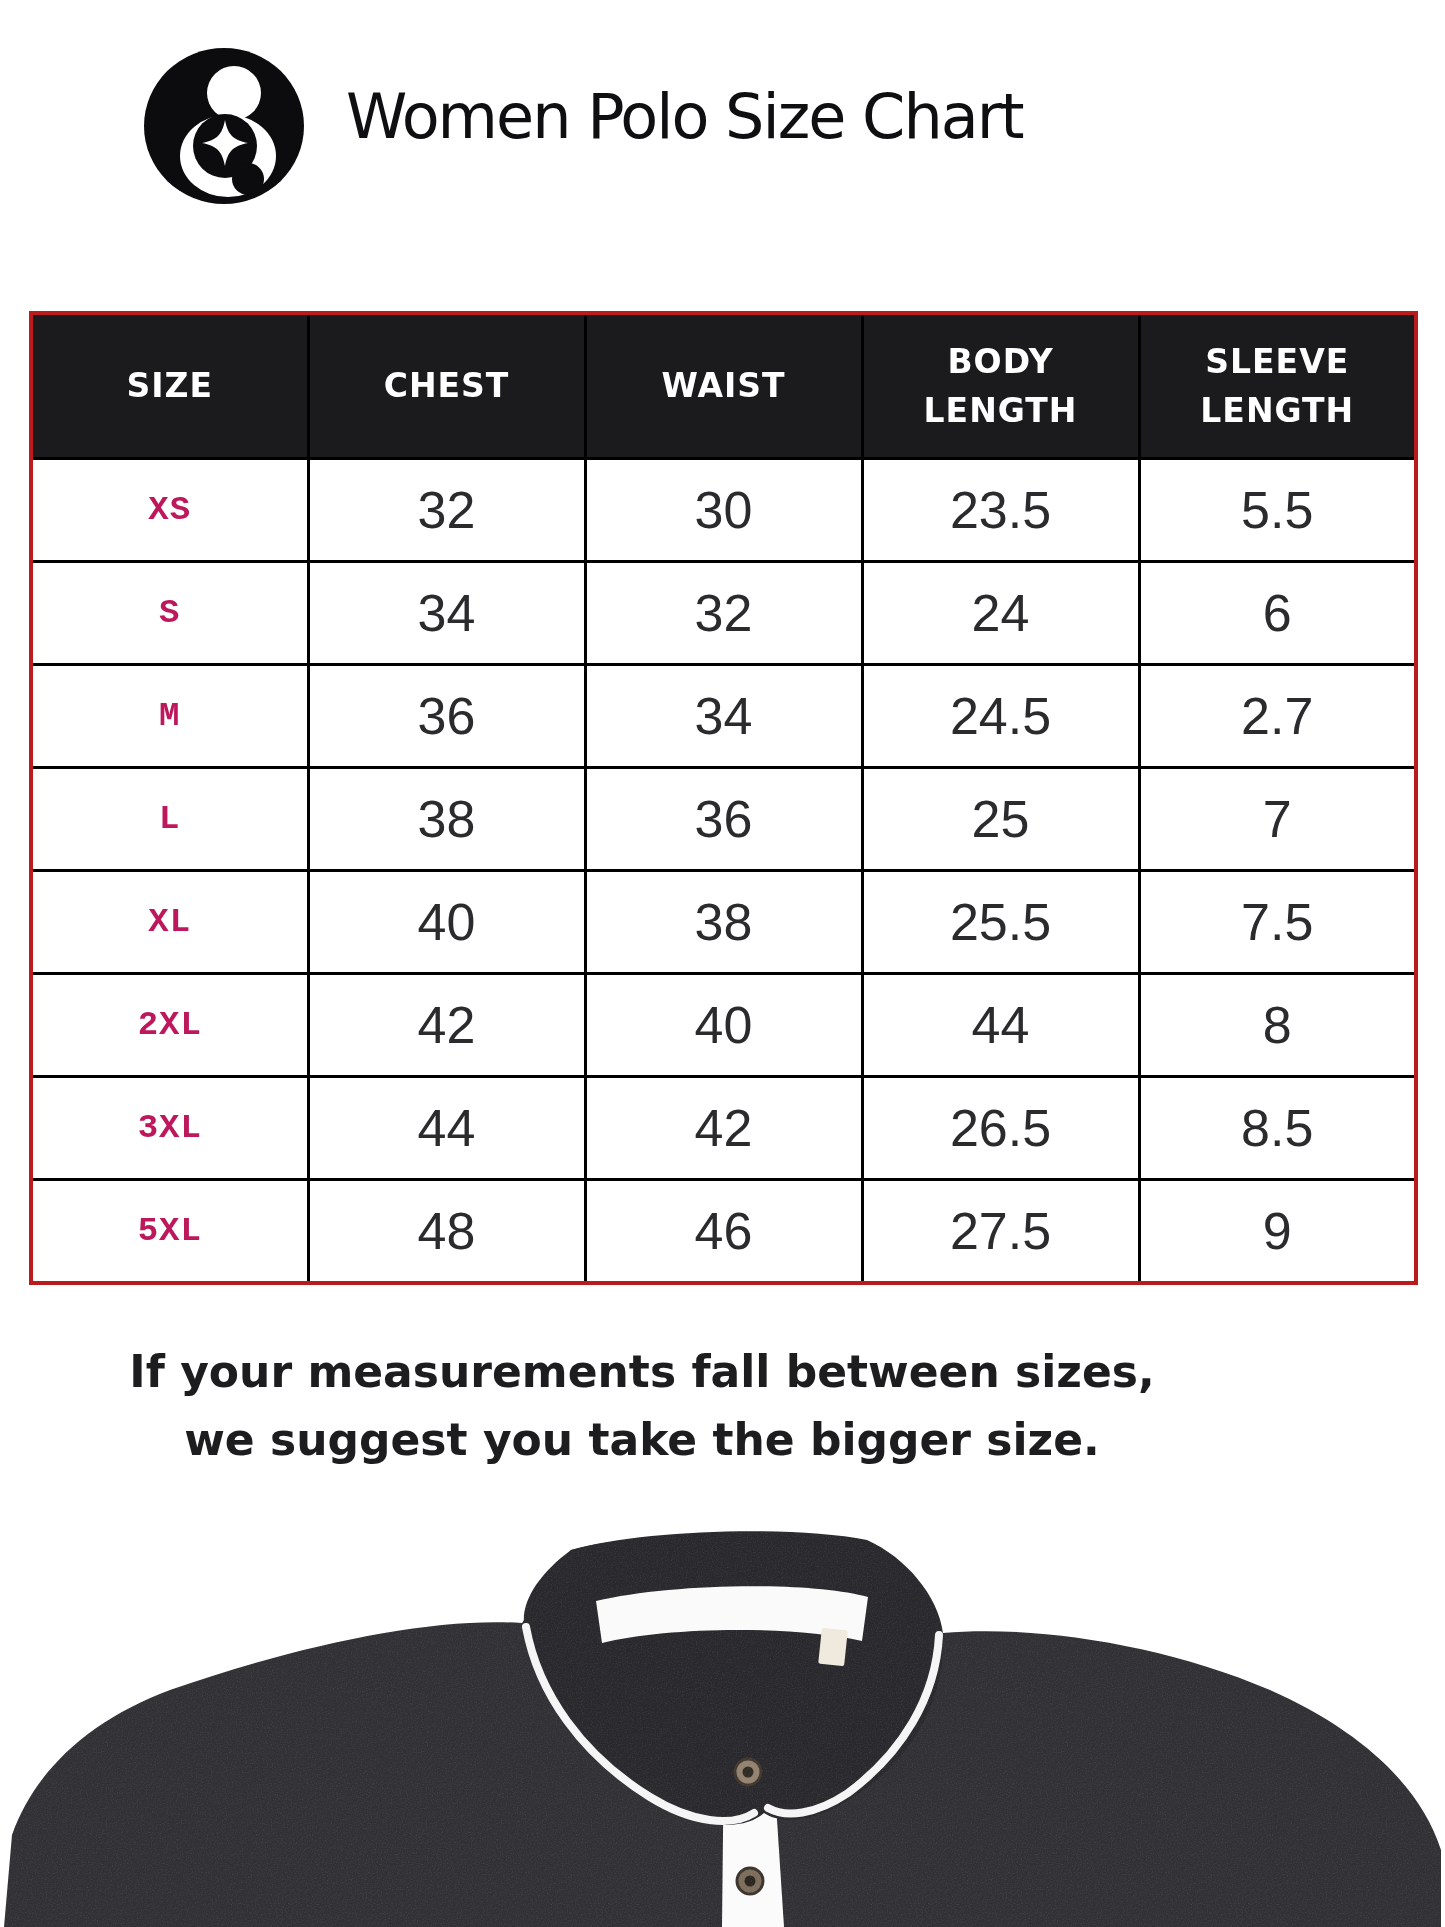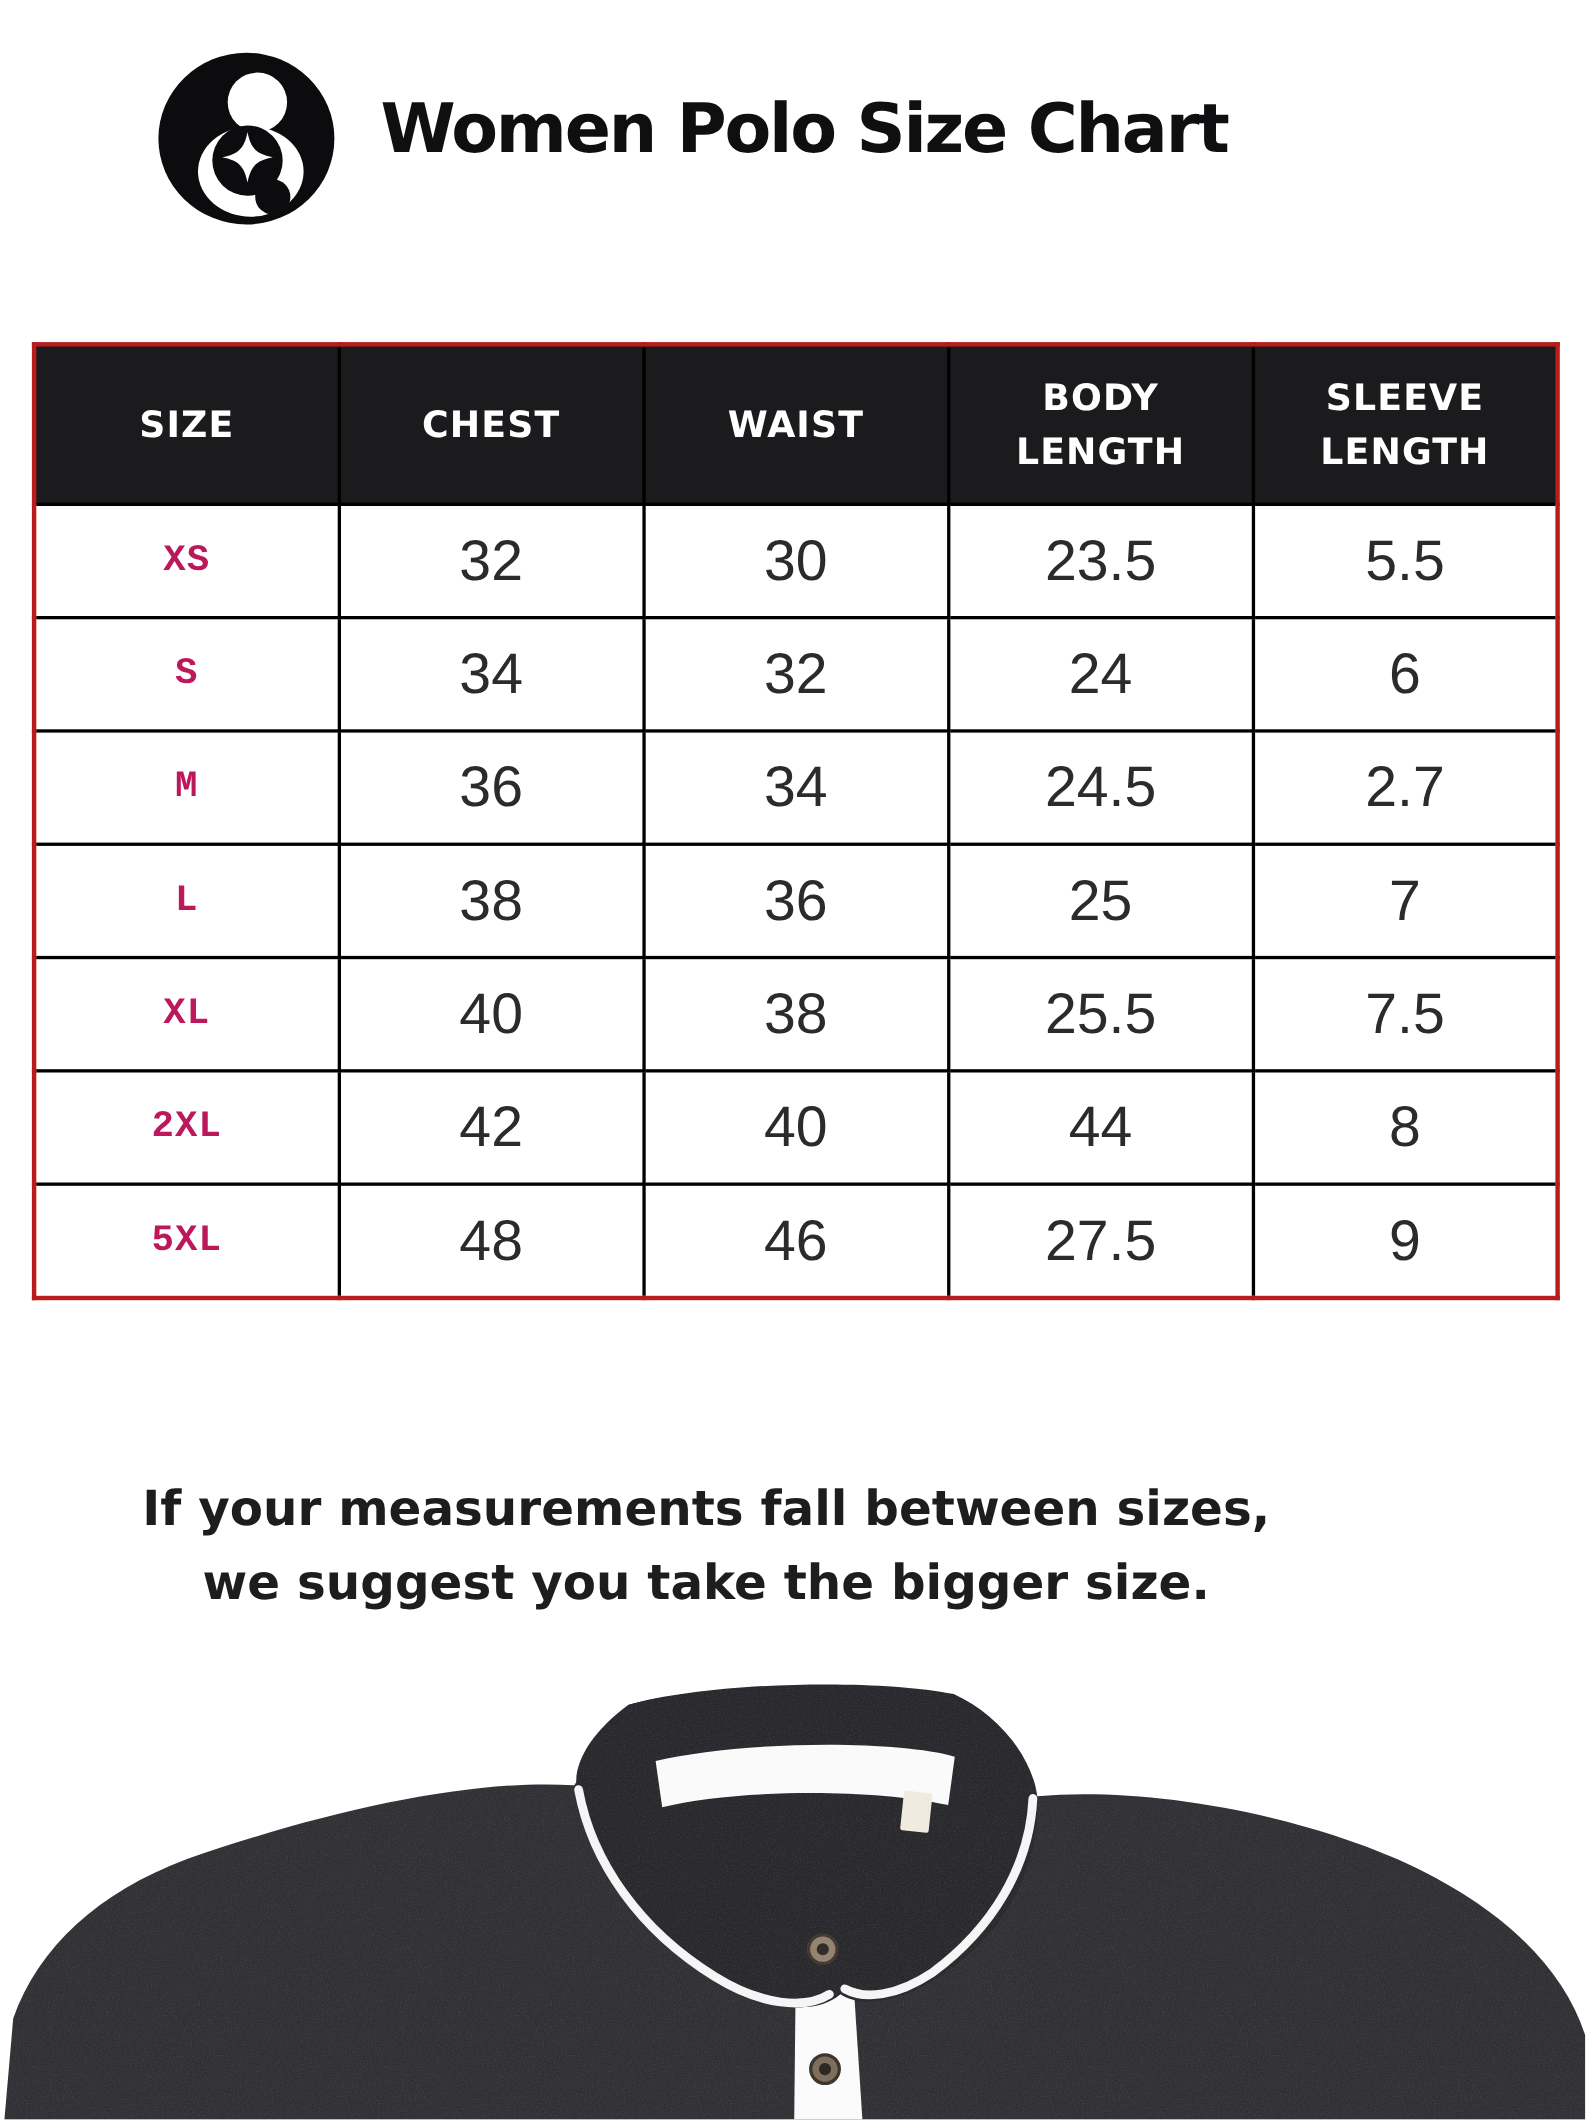--- a/index.html
+++ b/index.html
@@ -5,21 +5,21 @@
   html,body{margin:0;padding:0;background:#ffffff;}
   #page{
     position:relative; width:1445px; height:1927px; overflow:hidden;
     background:#ffffff; font-family:"DejaVu Sans", sans-serif;
   }
   
   #brand-logo{ position:absolute; left:142px; top:46px; width:164px; height:160px; }
   #page-title{
     position:absolute; left:346px; top:86px;
     font-family:"DejaVu Sans", sans-serif;
-    font-weight:bold; font-size:62px; letter-spacing:-2px; color:#0f0e10;
+    font-weight:normal; font-size:62px; letter-spacing:-2px; color:#0f0e10;
     white-space:nowrap; line-height:1;
   }
   
   table.size-table{
     position:absolute; left:29px; top:311px; width:1389px;
     border-collapse:collapse; table-layout:fixed;
     border:4px solid #b91c1c; background:#ffffff;
   }
   .size-table th, .size-table td{
     border:3px solid #000; text-align:center; vertical-align:middle; padding:0 8px;
@@ -109,20 +109,27 @@
           <td>7.5</td>
         </tr>
         <tr>
           <td class="size-col">2XL</td>
           <td>42</td>
           <td>40</td>
           <td>44</td>
           <td>8</td>
         </tr>
         <tr>
+          <td class="size-col">3XL</td>
+          <td>44</td>
+          <td>42</td>
+          <td>26.5</td>
+          <td>8.5</td>
+        </tr>
+        <tr>
           <td class="size-col">5XL</td>
           <td>48</td>
           <td>46</td>
           <td>27.5</td>
           <td>9</td>
         </tr>
       </tbody>
   </table>
 
   <div id="fit-note">

